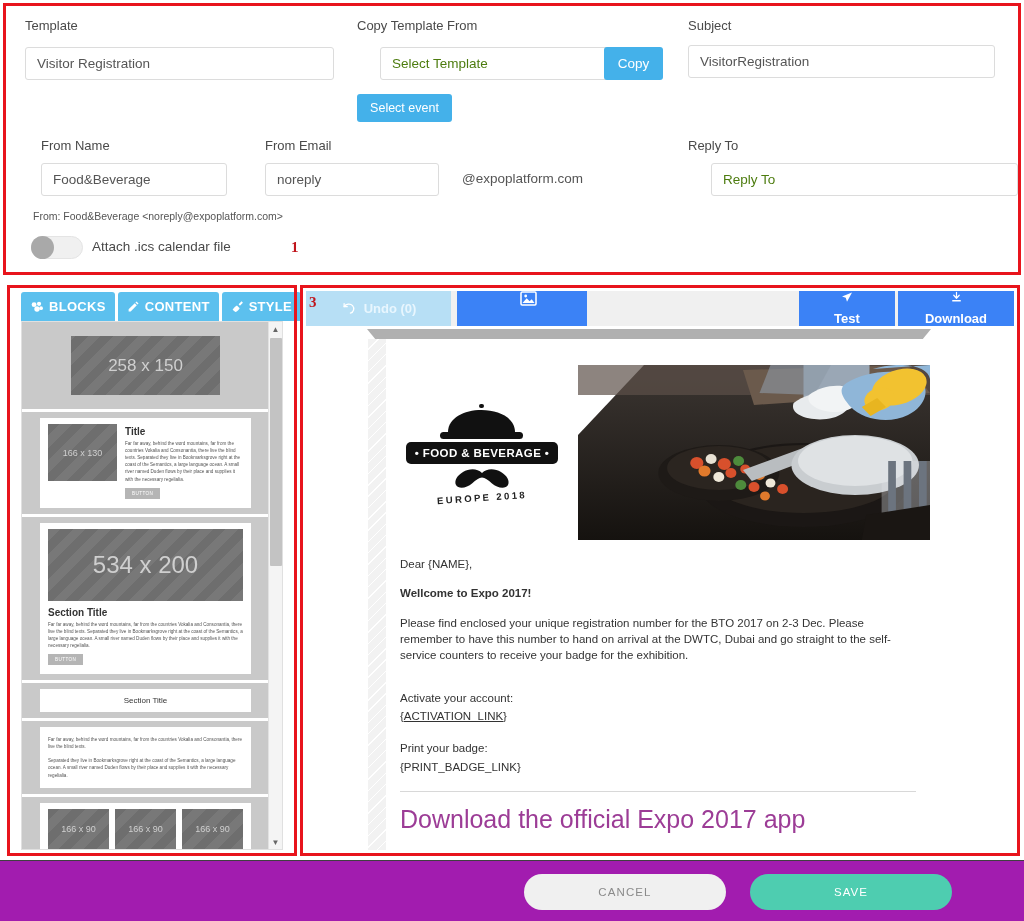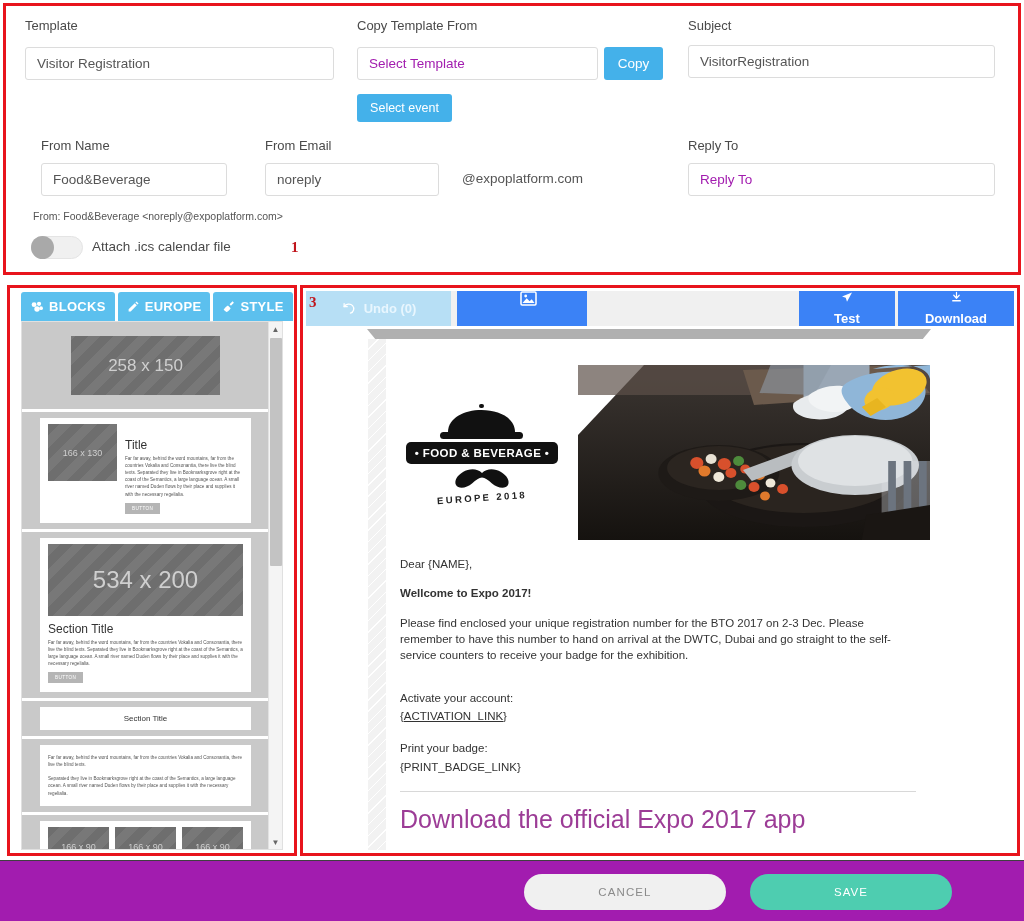--- a/index.html
+++ b/index.html
@@ -15,21 +15,21 @@
   .annot-box{position:absolute;border:3px solid #e8141c;box-sizing:border-box;}
   .annot-num{position:absolute;color:#c0151c;font-size:15px;font-weight:700;font-family:"Liberation Serif",serif;}
 
   
   #top-panel{position:absolute;left:0;top:3px;width:1018px;height:260px;background:#fff;box-sizing:border-box;}
   .txtinput{
     box-sizing:border-box;border:1px solid #dcdcdc;border-radius:3px;background:#fff;
     height:33px;line-height:31px;padding:0 11px;font-size:13.5px;color:#555;
     font-family:"Liberation Sans", sans-serif;white-space:nowrap;overflow:hidden;
   }
-  .txtinput.ph{color:#a21caf;}
+  .txtinput.ph{color:#4d7c0f;margin-left:23px;}
   .btn-blue{
     background:#44b1ea;color:#fff;border:none;border-radius:3px;
     font-size:13.5px;font-family:"Liberation Sans", sans-serif;
     display:flex;align-items:center;justify-content:center;cursor:pointer;
   }
   .static-txt{font-size:13.5px;color:#555;}
   .fromline{font-size:10.5px;color:#555;}
   
   .toggle{width:52px;height:23px;border-radius:12px;background:#f0f0f0;border:1px solid #e4e4e4;position:relative;box-sizing:border-box;}
   .toggle .knob{position:absolute;left:-1px;top:-1px;width:23px;height:23px;border-radius:50%;background:#a9a9a9;}
@@ -51,21 +51,21 @@
   .blocks-wrap{position:absolute;left:14px;top:36px;width:262px;bottom:6px;border:1px solid #e0e0e0;
     background:#fff;overflow:hidden;box-sizing:border-box;}
   .blocks-inner{position:absolute;left:0;top:0;width:247px;}
   .blk{background:#c9c9c9;margin-bottom:3px;position:relative;padding:6px 0;}
   .blk .inner{background:#fff;margin:0 18px;padding:6px 8px 9px;box-sizing:border-box;}
   .ph-img{
     background:#6e6e6e;color:#cfcfcf;display:flex;align-items:center;justify-content:center;
     font-family:"Liberation Sans", sans-serif;
     background-image:repeating-linear-gradient(-45deg, rgba(255,255,255,.07) 0 9px, rgba(0,0,0,0) 9px 18px);
   }
-  .blk-title{font-size:12px;font-weight:400;color:#333;margin:14px 0 3px;}
+  .blk-title{font-size:10px;font-weight:700;color:#333;margin:2px 0 3px;}
   .blk-body{font-size:4.6px;line-height:1.55;color:#555;}
   .blk-btn{display:inline-block;background:#b5b5b5;color:#fff;font-size:4.6px;padding:3px 7px;margin-top:4px;letter-spacing:.4px;}
   .blk-sec{text-align:center;font-size:8px;color:#333;padding:7px 0;}
 
   
   .vscroll{position:absolute;width:14px;background:#f4f4f4;border-left:1px solid #e2e2e2;box-sizing:border-box;}
   .vscroll .arrow{height:14px;display:flex;align-items:center;justify-content:center;color:#666;font-size:8px;}
   .vscroll .thumb{position:absolute;left:1px;width:12px;background:#c3c3c3;border-radius:1px;}
 
   
@@ -151,21 +151,21 @@
           <circle cx="15.5" cy="6.5" r="3.6" fill="#fff"></circle>
         <circle cx="12" cy="15.5" r="4.6" fill="#fff"></circle>
           <circle cx="19" cy="14" r="3.2" fill="#fff"></circle>
       </svg>
       <span>BLOCKS</span>
     </div>
     <div class="tab">
       <svg width="13" height="13" viewBox="0 0 24 24">
         <path d="M3 17.2 L14.3 5.9 L18.1 9.7 L6.8 21 L3 21 Z M15.6 4.6 L17.5 2.7 L21.3 6.5 L19.4 8.4 Z" fill="#fff"></path>
       </svg>
-      <span>EUROPE</span>
+      <span>CONTENT</span>
     </div>
     <div class="tab">
       <svg width="13" height="13" viewBox="0 0 24 24">
         <path d="M3 18 C5 14 8 12 11 10 L16 15 C14 18 12 21 8 22 Z M14 8 L19.5 2.5 L22 5 L16.5 10.5 Z" fill="#fff"></path>
       </svg>
       <span>STYLE</span>
     </div>
   </div>
   <div class="annot-num" style="left:269px;top:306px;">2</div>
 

